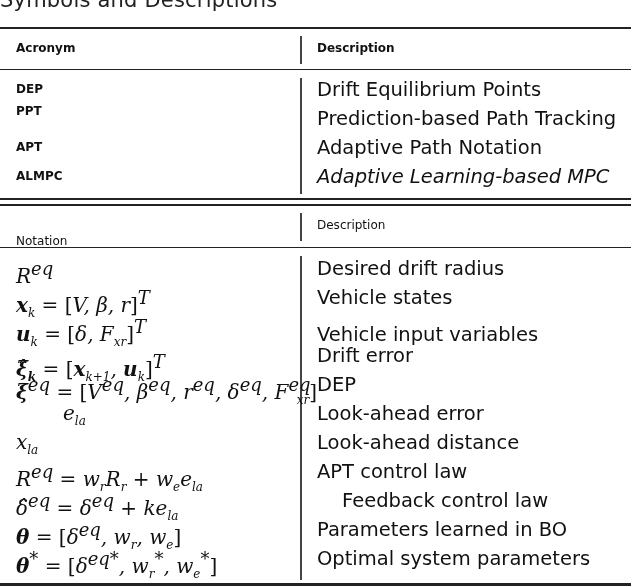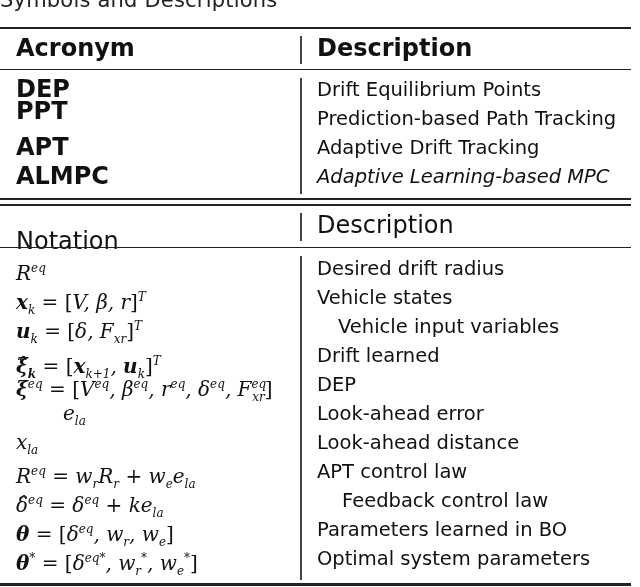--- a/index.html
+++ b/index.html
@@ -3,27 +3,27 @@
 <meta charset="utf-8">
 <style>
   html, body { margin: 0; padding: 0; background: #ffffff; }
   body { width: 640px; height: 587px; overflow: hidden; position: relative; color: #111; font-family: "DejaVu Sans", sans-serif; }
   .caption { position: absolute; left: 0; top: -12px; font-size: 21px; color: #222; letter-spacing: 0.2px; }
   .rule { position: absolute; left: 0; width: 631px; background: #222; }
   .vbar { position: absolute; left: 300px; width: 2px; background: #444; }
   .cell { position: absolute; white-space: nowrap; line-height: 29px; height: 29px; }
   .left { left: 16px; }
   .right { left: 317px; font-size: 19.5px; }
-  .hdr { font-size: 24px; }
+  .hdr { font-size: 12px; }
   .bold { font-weight: bold; }
   .math { font-family: "DejaVu Serif", serif; font-style: italic; font-size: 20px; }
   .math .b { font-weight: bold; }
   .math .up { font-style: normal; }
   .math sub { font-size: 12px; vertical-align: -5px; }
-  .math sup { font-size: 12px; vertical-align: 8px; }
+  .math sup { font-size: 18px; vertical-align: 8px; }
 </style>
 </head>
 <body>
 
 <div class="caption">Symbols and Descriptions</div>
 
 <div class="rule" style="top:27px;height:2px;"></div>
 <div class="vbar" style="top:36px;height:28px;"></div>
 <div class="cell left hdr bold" style="top:34px;">Acronym</div>
 <div class="cell right hdr bold" style="top:34px;">Description</div>
@@ -34,21 +34,21 @@
 <div>
   <div class="cell left hdr bold" style="top:75px;">DEP</div>
   <div class="cell right" style="top:75px;">Drift Equilibrium Points</div>
 </div>
 <div>
   <div class="cell left hdr bold" style="top:97px;">PPT</div>
   <div class="cell right" style="top:104px;">Prediction-based Path Tracking</div>
 </div>
 <div>
   <div class="cell left hdr bold" style="top:133px;">APT</div>
-  <div class="cell right" style="top:133px;">Adaptive Drift Tracking</div>
+  <div class="cell right" style="top:133px;">Adaptive Path Notation</div>
 </div>
 <div>
   <div class="cell left hdr bold" style="top:162px;">ALMPC</div>
   <div class="cell right" style="top:162px;font-style:italic;">Adaptive Learning-based MPC</div>
 </div>
 
 <div class="rule" style="top:198px;height:2px;"></div>
 <div class="rule" style="top:204px;height:2px;"></div>
 
 <div class="vbar" style="top:213px;height:28px;"></div>
@@ -61,25 +61,25 @@
 <div>
   <div class="cell left math" style="top:254px;">R<sup>eq</sup></div>
   <div class="cell right" style="top:254px;">Desired drift radius</div>
 </div>
 <div>
   <div class="cell left math" style="top:283px;"><span class="b">x</span><sub>k</sub> <span class="up">= [</span>V, β, r<span class="up">]</span><sup>T</sup></div>
   <div class="cell right" style="top:283px;">Vehicle states</div>
 </div>
 <div>
   <div class="cell left math" style="top:312px;"><span class="b">u</span><sub>k</sub> <span class="up">= [</span>δ, F<sub>xr</sub><span class="up">]</span><sup>T</sup></div>
-  <div class="cell right" style="top:312px;margin-left:21px;">Vehicle input variables</div>
+  <div class="cell right" style="top:320px;">Vehicle input variables</div>
 </div>
 <div>
   <div class="cell left math" style="top:347px;"><span class="b">ξ̂</span><sub class="b">k</sub> <span class="up">= [</span><span class="b">x</span><sub>k+1</sub>, <span class="b">u</span><sub>k</sub><span class="up">]</span><sup>T</sup></div>
-  <div class="cell right" style="top:341px;">Drift learned</div>
+  <div class="cell right" style="top:341px;">Drift error</div>
 </div>
 <div>
   <div class="cell left math" style="top:370px;"><span class="b">ξ</span><sup>eq</sup> <span class="up">= [</span>V<sup>eq</sup>, β<sup>eq</sup>, r<sup>eq</sup>, δ<sup>eq</sup>, F<sup>eq</sup><sub style="margin-left:-14px;">xr</sub><span class="up">]</span></div>
   <div class="cell right" style="top:370px;">DEP</div>
 </div>
 <div>
   <div class="cell left math" style="top:399px;margin-left:47px;">e<sub>la</sub></div>
   <div class="cell right" style="top:399px;">Look-ahead error</div>
 </div>
 <div>

